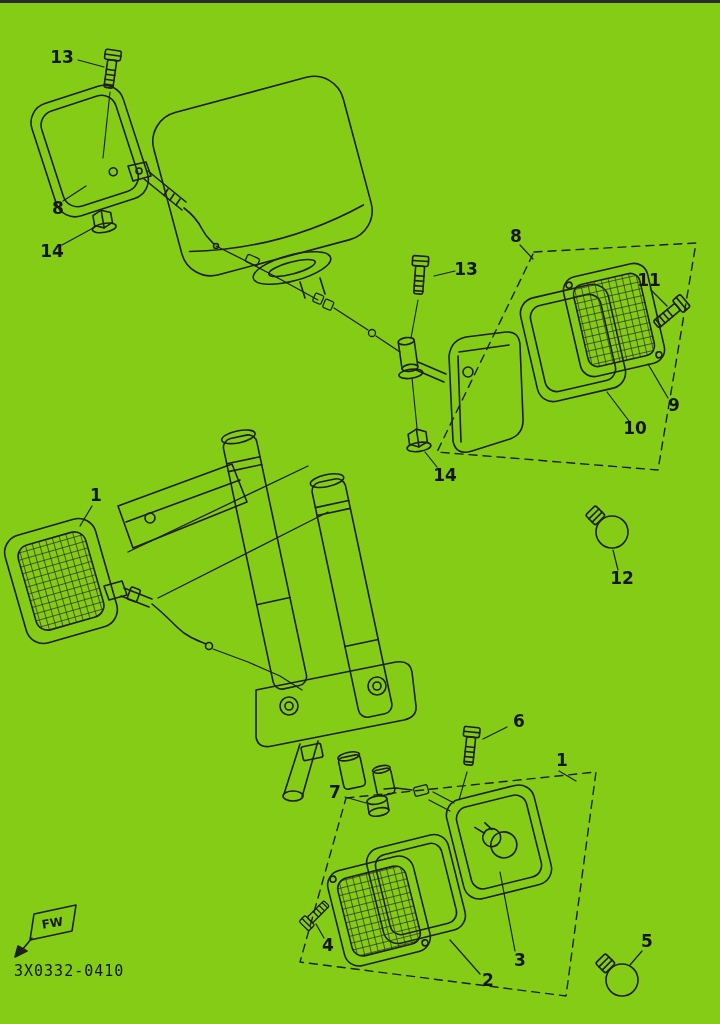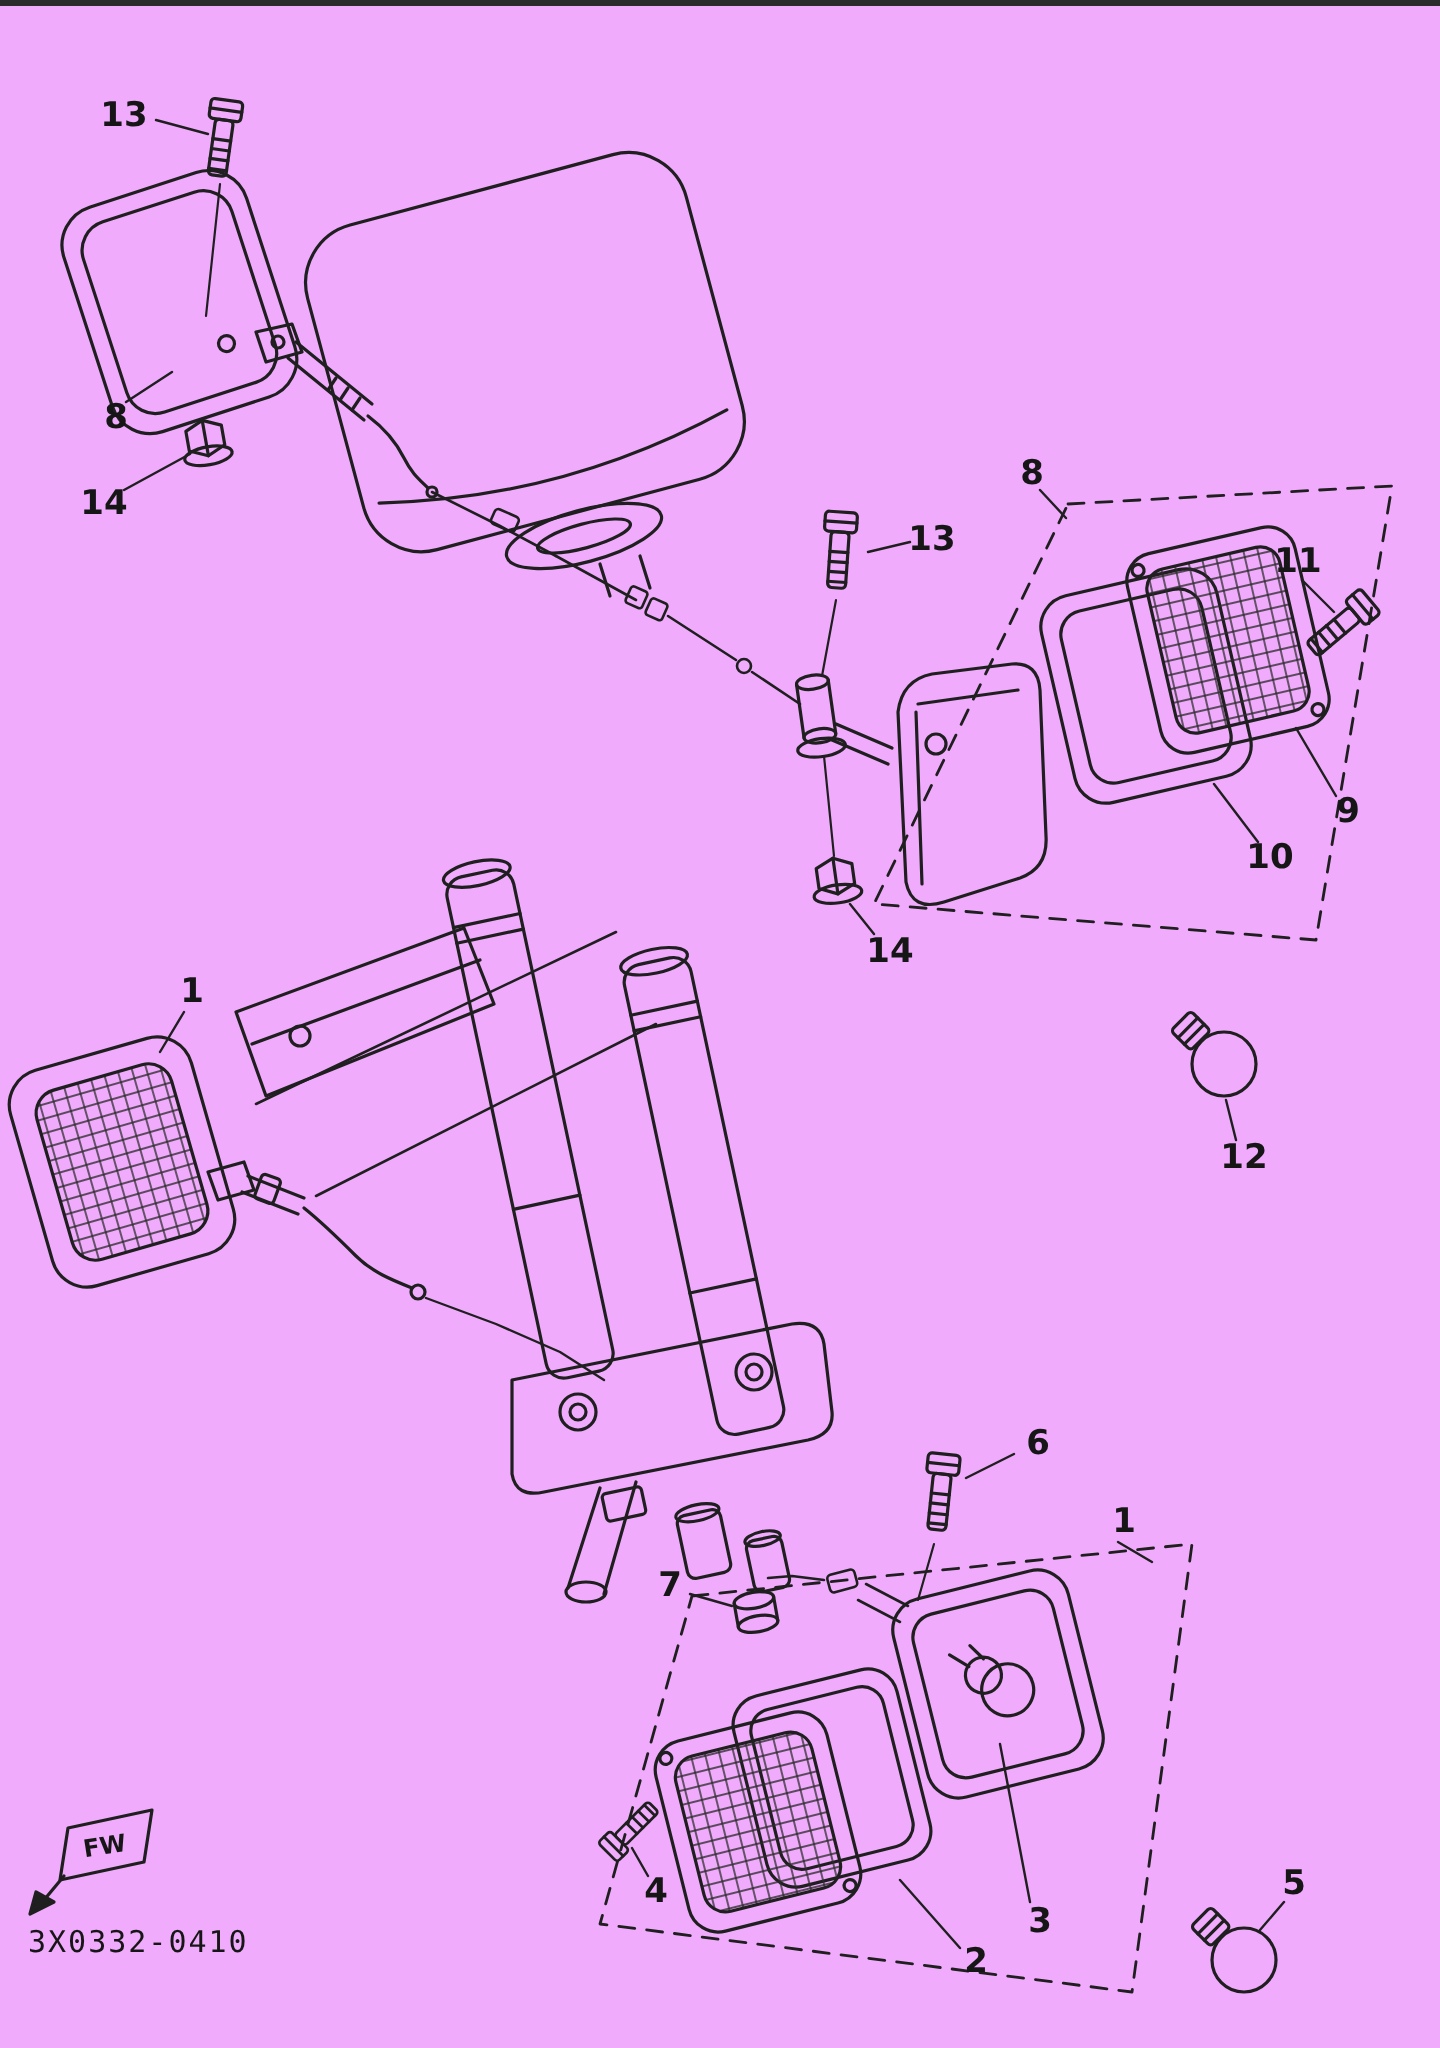--- a/index.html
+++ b/index.html
@@ -1,16 +1,16 @@
 <!DOCTYPE html>
 <html><head>
 <meta charset="utf-8">
 <style>
   html,body{margin:0;padding:0;background:#e9e9e7;}
-  .canvas{position:relative;width:720px;height:1024px;margin:0 auto;background:#f0abfc;overflow:hidden;}
+  .canvas{position:relative;width:720px;height:1024px;margin:0 auto;background:#84cc16;overflow:hidden;}
   .topline{position:absolute;top:0;left:0;width:720px;height:3px;background:#2b2b2b;}
   svg{position:absolute;top:0;left:0;}
   svg text{font-family:"DejaVu Sans",sans-serif;font-size:17px;font-weight:bold;fill:#161616;stroke:none;}
   svg text.partcode{font-family:"DejaVu Sans Mono","Liberation Mono",monospace;font-size:15px;font-weight:normal;letter-spacing:1px;}
   svg text.fwtext{font-size:12px;}
 </style>
 </head>
 <body>
 
 <div class="canvas">

